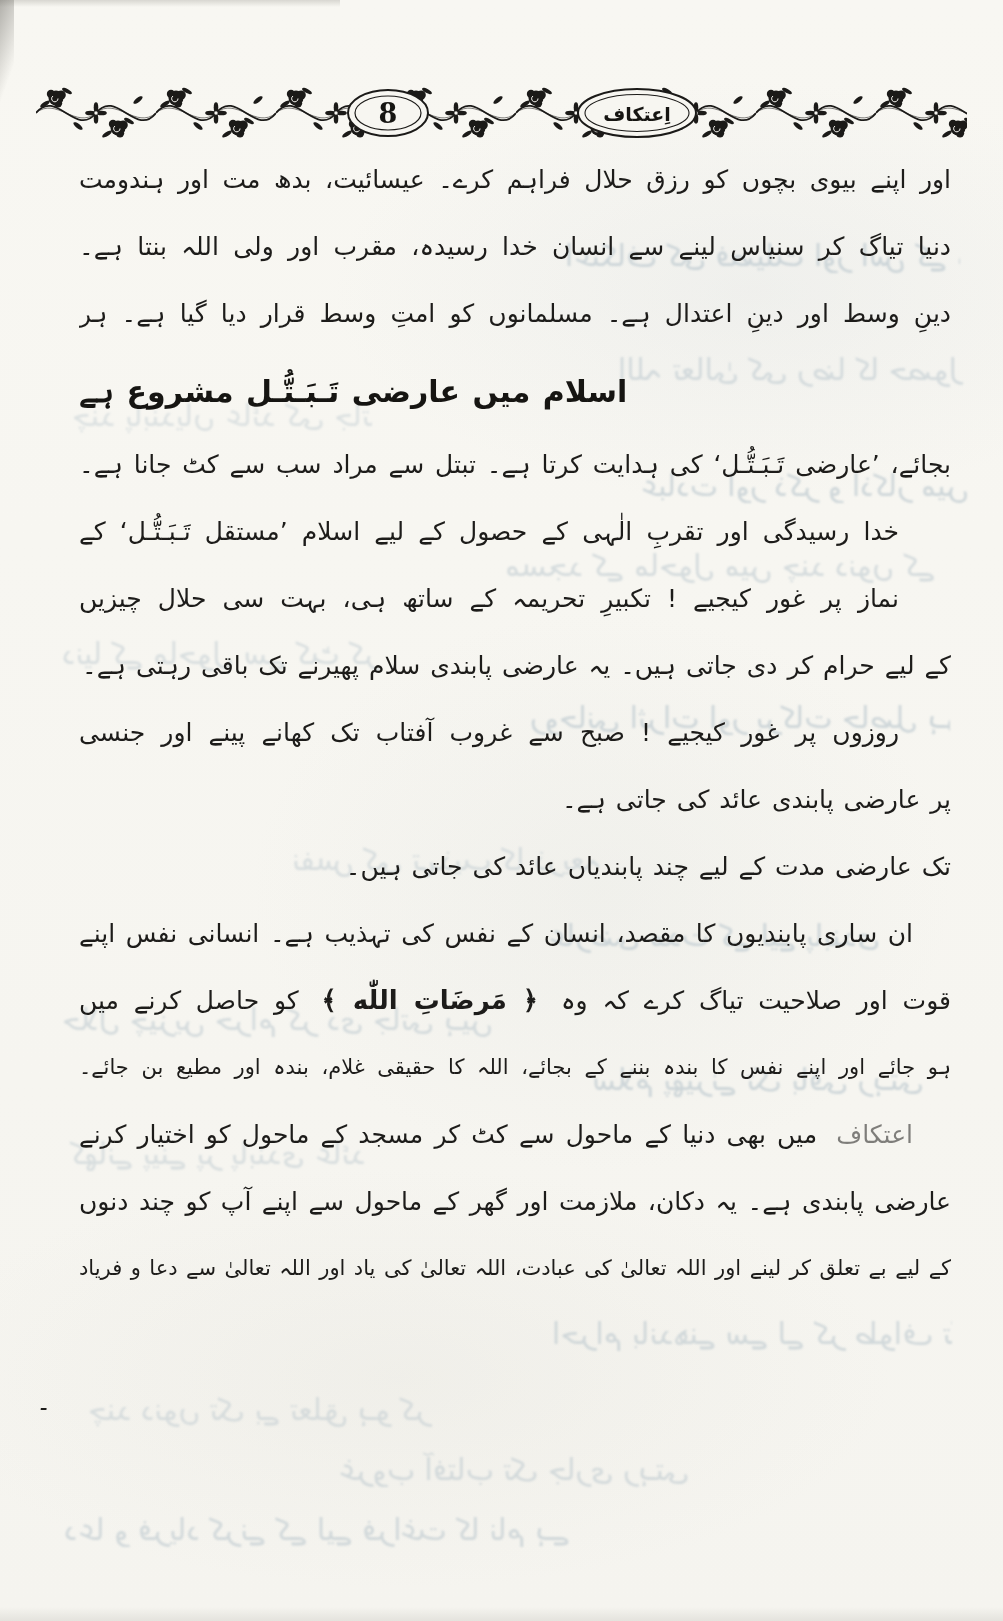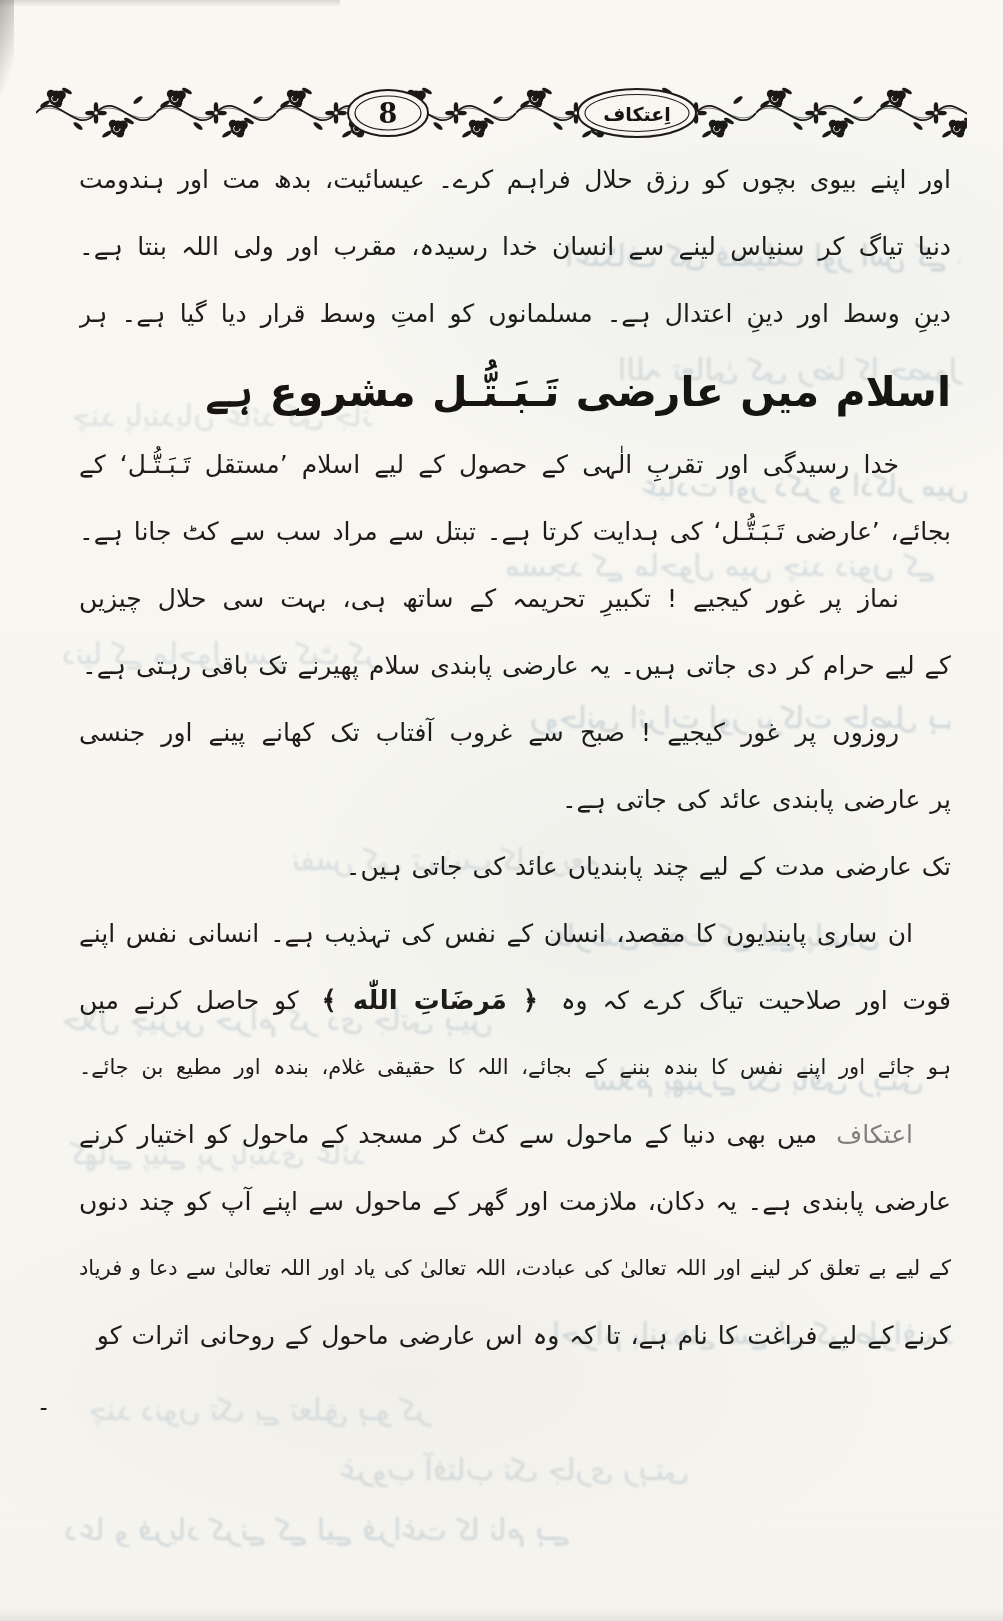--- a/index.html
+++ b/index.html
@@ -51,21 +51,21 @@
   
   .body{position:absolute;right:52px;left:40px;top:146px;direction:rtl;
     color:#1d1c1a;font-size:25px;word-spacing:2px;margin-left:39px;}
   .line{height:67px;line-height:67px;white-space:nowrap;}
   .full{text-align:justify;text-align-last:justify;white-space:normal;height:67px;overflow:hidden;}
   .end{text-align:right;}
   .ind{padding-right:52px;}
   .ind2{padding-right:38px;}
   .tight{font-size:21px;word-spacing:1px;}
   .heading{height:78px;line-height:78px;margin:6px 0 0 0;
-    text-align:right;font-size:41px;font-weight:bold;color:#161512;
+    text-align:left;font-size:30px;font-weight:bold;color:#161512;
     font-family:"DejaVu Sans",sans-serif;}
   .quran{font-weight:bold;font-size:26px;margin:0 8px;letter-spacing:1px;}
   .faded{opacity:.55;margin-left:8px;}
   .mixed span{display:inline;}
   .stray{position:absolute;left:36px;top:1386px;color:#1d1c1a;font-size:26px;}
 </style>
 </head>
 <body>
 
 <div class="page">
@@ -137,22 +137,22 @@
   </svg>
 
   <main class="body" dir="rtl">
 
     <div class="line full">اور اپنے بیوی بچوں کو رزق حلال فراہم کرے۔ عیسائیت، بدھ مت اور ہندومت میں،</div>
     <div class="line full">دنیا تیاگ کر سنیاس لینے سے انسان خدا رسیدہ، مقرب اور ولی اللہ بنتا ہے۔ اسلام ایک</div>
     <div class="line full">دینِ وسط اور دینِ اعتدال ہے۔ مسلمانوں کو امتِ وسط قرار دیا گیا ہے۔ ہر قسم کی انتہا</div>
 
     <h1 class="heading">اسلام میں عارضی تَـبَـتُّـل مشروع ہے</h1>
 
+    <div class="line full">بجائے، ’عارضی تَـبَـتُّـل‘ کی ہدایت کرتا ہے۔ تبتل سے مراد سب سے کٹ جانا ہے۔</div>
     <div class="line full ind">خدا رسیدگی اور تقربِ الٰہی کے حصول کے لیے اسلام ’مستقل تَـبَـتُّـل‘ کے</div>
-    <div class="line full">بجائے، ’عارضی تَـبَـتُّـل‘ کی ہدایت کرتا ہے۔ تبتل سے مراد سب سے کٹ جانا ہے۔</div>
 
     <div class="line full ind">نماز پر غور کیجیے ! تکبیرِ تحریمہ کے ساتھ ہی، بہت سی حلال چیزیں عارضی مدت</div>
     <div class="line end">کے لیے حرام کر دی جاتی ہیں۔ یہ عارضی پابندی سلام پھیرنے تک باقی رہتی ہے۔</div>
 
     <div class="line full ind">روزوں پر غور کیجیے ! صبح سے غروب آفتاب تک کھانے پینے اور جنسی ضروریات</div>
     <div class="line end">پر عارضی پابندی عائد کی جاتی ہے۔</div>
 
     <div class="line end">تک عارضی مدت کے لیے چند پابندیاں عائد کی جاتی ہیں۔</div>
 
     <div class="line full ind2">ان ساری پابندیوں کا مقصد، انسان کے نفس کی تہذیب ہے۔ انسانی نفس اپنے اندر ایسی</div>
@@ -162,19 +162,18 @@
       <span>کو حاصل کرنے میں کامیاب</span>
     </div>
     <div class="line full tight">ہو جائے اور اپنے نفس کا بندہ بننے کے بجائے، اللہ کا حقیقی غلام، بندہ اور مطیع بن جائے۔</div>
 
     <div class="line full ind2">
       <span class="faded">اعتکاف</span>
       <span>میں بھی دنیا کے ماحول سے کٹ کر مسجد کے ماحول کو اختیار کرنے کی</span>
     </div>
     <div class="line full">عارضی پابندی ہے۔ یہ دکان، ملازمت اور گھر کے ماحول سے اپنے آپ کو چند دنوں تک</div>
     <div class="line full tight">کے لیے بے تعلق کر لینے اور اللہ تعالیٰ کی عبادت، اللہ تعالیٰ کی یاد اور اللہ تعالیٰ سے دعا و فریاد</div>
-    <div class="line end">کرنے کے لیے فراغت کا نام ہے، تا کہ وہ اس عارضی ماحول کے روحانی اثرات کو</div>
 
   </main>
 
   <div class="stray">۔</div>
 
 </div>
 
 </body></html>

